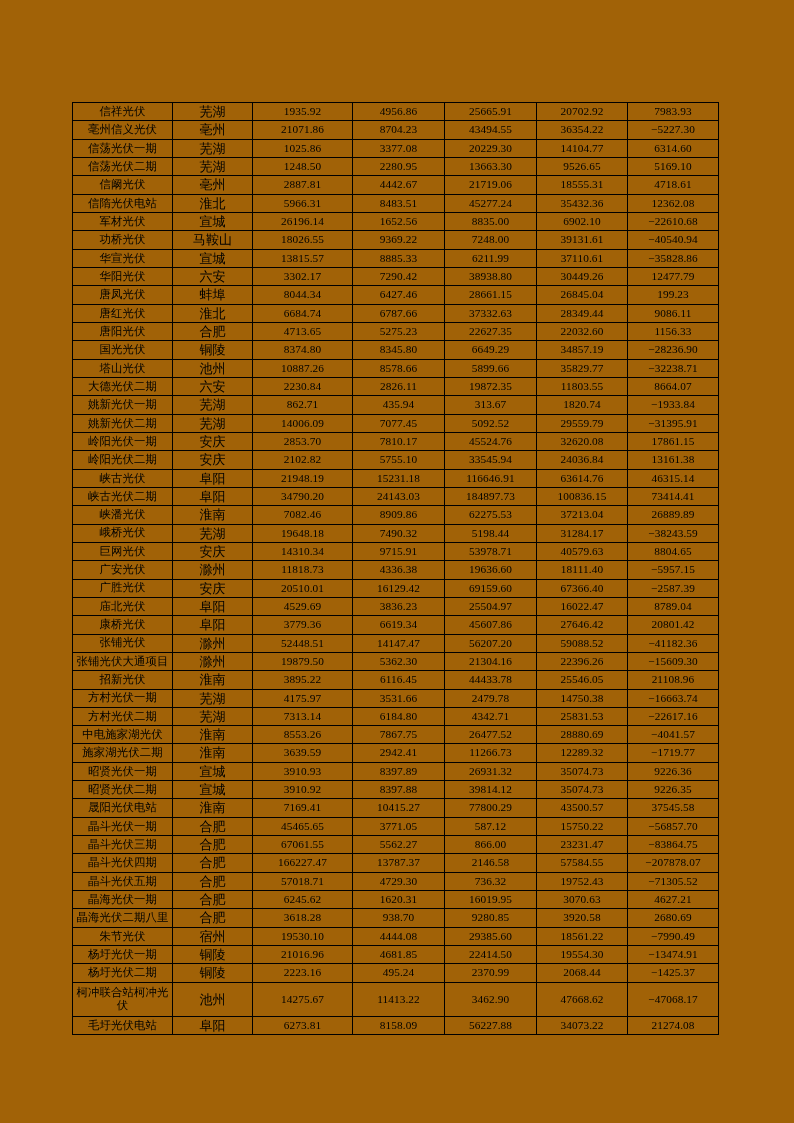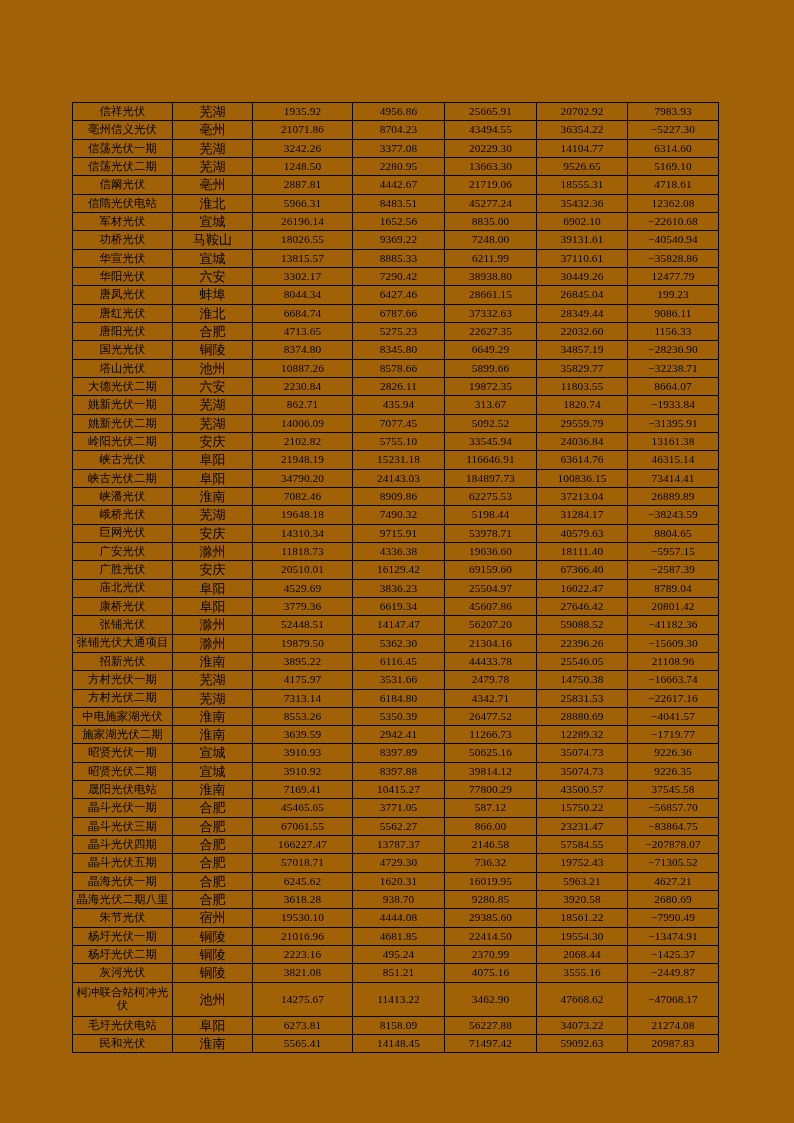--- a/index.html
+++ b/index.html
@@ -102,21 +102,21 @@
             <td class="cell-city">亳州</td>
             <td class="cell-num">21071.86</td>
             <td class="cell-num">8704.23</td>
             <td class="cell-num">43494.55</td>
             <td class="cell-num">36354.22</td>
             <td class="cell-num">−5227.30</td>
           </tr>
           <tr>
             <td class="cell-name">信荡光伏一期</td>
             <td class="cell-city">芜湖</td>
-            <td class="cell-num">3242.26</td>
+            <td class="cell-num">1025.86</td>
             <td class="cell-num">3377.08</td>
             <td class="cell-num">20229.30</td>
             <td class="cell-num">14104.77</td>
             <td class="cell-num">6314.60</td>
           </tr>
           <tr>
             <td class="cell-name">信荡光伏二期</td>
             <td class="cell-city">芜湖</td>
             <td class="cell-num">1248.50</td>
             <td class="cell-num">2280.95</td>
@@ -244,20 +244,29 @@
           <tr>
             <td class="cell-name">姚新光伏二期</td>
             <td class="cell-city">芜湖</td>
             <td class="cell-num">14006.09</td>
             <td class="cell-num">7077.45</td>
             <td class="cell-num">5092.52</td>
             <td class="cell-num">29559.79</td>
             <td class="cell-num">−31395.91</td>
           </tr>
           <tr>
+            <td class="cell-name">岭阳光伏一期</td>
+            <td class="cell-city">安庆</td>
+            <td class="cell-num">2853.70</td>
+            <td class="cell-num">7810.17</td>
+            <td class="cell-num">45524.76</td>
+            <td class="cell-num">32620.08</td>
+            <td class="cell-num">17861.15</td>
+          </tr>
+          <tr>
             <td class="cell-name">岭阳光伏二期</td>
             <td class="cell-city">安庆</td>
             <td class="cell-num">2102.82</td>
             <td class="cell-num">5755.10</td>
             <td class="cell-num">33545.94</td>
             <td class="cell-num">24036.84</td>
             <td class="cell-num">13161.38</td>
           </tr>
           <tr>
             <td class="cell-name">峡古光伏</td>
@@ -382,40 +391,40 @@
             <td class="cell-num">7313.14</td>
             <td class="cell-num">6184.80</td>
             <td class="cell-num">4342.71</td>
             <td class="cell-num">25831.53</td>
             <td class="cell-num">−22617.16</td>
           </tr>
           <tr>
             <td class="cell-name">中电施家湖光伏</td>
             <td class="cell-city">淮南</td>
             <td class="cell-num">8553.26</td>
-            <td class="cell-num">5350.39</td>
+            <td class="cell-num">7867.75</td>
             <td class="cell-num">26477.52</td>
             <td class="cell-num">28880.69</td>
             <td class="cell-num">−4041.57</td>
           </tr>
           <tr>
             <td class="cell-name">施家湖光伏二期</td>
             <td class="cell-city">淮南</td>
             <td class="cell-num">3639.59</td>
             <td class="cell-num">2942.41</td>
             <td class="cell-num">11266.73</td>
             <td class="cell-num">12289.32</td>
             <td class="cell-num">−1719.77</td>
           </tr>
           <tr>
             <td class="cell-name">昭贤光伏一期</td>
             <td class="cell-city">宣城</td>
             <td class="cell-num">3910.93</td>
             <td class="cell-num">8397.89</td>
-            <td class="cell-num">50625.16</td>
+            <td class="cell-num">26931.32</td>
             <td class="cell-num">35074.73</td>
             <td class="cell-num">9226.36</td>
           </tr>
           <tr>
             <td class="cell-name">昭贤光伏二期</td>
             <td class="cell-city">宣城</td>
             <td class="cell-num">3910.92</td>
             <td class="cell-num">8397.88</td>
             <td class="cell-num">39814.12</td>
             <td class="cell-num">35074.73</td>
@@ -465,21 +474,21 @@
             <td class="cell-num">736.32</td>
             <td class="cell-num">19752.43</td>
             <td class="cell-num">−71305.52</td>
           </tr>
           <tr>
             <td class="cell-name">晶海光伏一期</td>
             <td class="cell-city">合肥</td>
             <td class="cell-num">6245.62</td>
             <td class="cell-num">1620.31</td>
             <td class="cell-num">16019.95</td>
-            <td class="cell-num">5963.21</td>
+            <td class="cell-num">3070.63</td>
             <td class="cell-num">4627.21</td>
           </tr>
           <tr>
             <td class="cell-name">晶海光伏二期八里</td>
             <td class="cell-city">合肥</td>
             <td class="cell-num">3618.28</td>
             <td class="cell-num">938.70</td>
             <td class="cell-num">9280.85</td>
             <td class="cell-num">3920.58</td>
             <td class="cell-num">2680.69</td>
@@ -503,53 +512,35 @@
             <td class="cell-num">−13474.91</td>
           </tr>
           <tr>
             <td class="cell-name">杨圩光伏二期</td>
             <td class="cell-city">铜陵</td>
             <td class="cell-num">2223.16</td>
             <td class="cell-num">495.24</td>
             <td class="cell-num">2370.99</td>
             <td class="cell-num">2068.44</td>
             <td class="cell-num">−1425.37</td>
-          </tr>
-          <tr>
-            <td class="cell-name">灰河光伏</td>
-            <td class="cell-city">铜陵</td>
-            <td class="cell-num">3821.08</td>
-            <td class="cell-num">851.21</td>
-            <td class="cell-num">4075.16</td>
-            <td class="cell-num">3555.16</td>
-            <td class="cell-num">−2449.87</td>
           </tr>
           <tr class="row-tall">
             <td class="cell-name">柯冲联合站柯冲光伏</td>
             <td class="cell-city">池州</td>
             <td class="cell-num">14275.67</td>
             <td class="cell-num">11413.22</td>
             <td class="cell-num">3462.90</td>
             <td class="cell-num">47668.62</td>
             <td class="cell-num">−47068.17</td>
           </tr>
           <tr>
             <td class="cell-name">毛圩光伏电站</td>
             <td class="cell-city">阜阳</td>
             <td class="cell-num">6273.81</td>
             <td class="cell-num">8158.09</td>
             <td class="cell-num">56227.88</td>
             <td class="cell-num">34073.22</td>
             <td class="cell-num">21274.08</td>
           </tr>
-          <tr>
-            <td class="cell-name">民和光伏</td>
-            <td class="cell-city">淮南</td>
-            <td class="cell-num">5565.41</td>
-            <td class="cell-num">14148.45</td>
-            <td class="cell-num">71497.42</td>
-            <td class="cell-num">59092.63</td>
-            <td class="cell-num">20987.83</td>
-          </tr>
         </tbody>
     </table>
   </div>
 </div>
 
 </body></html>

